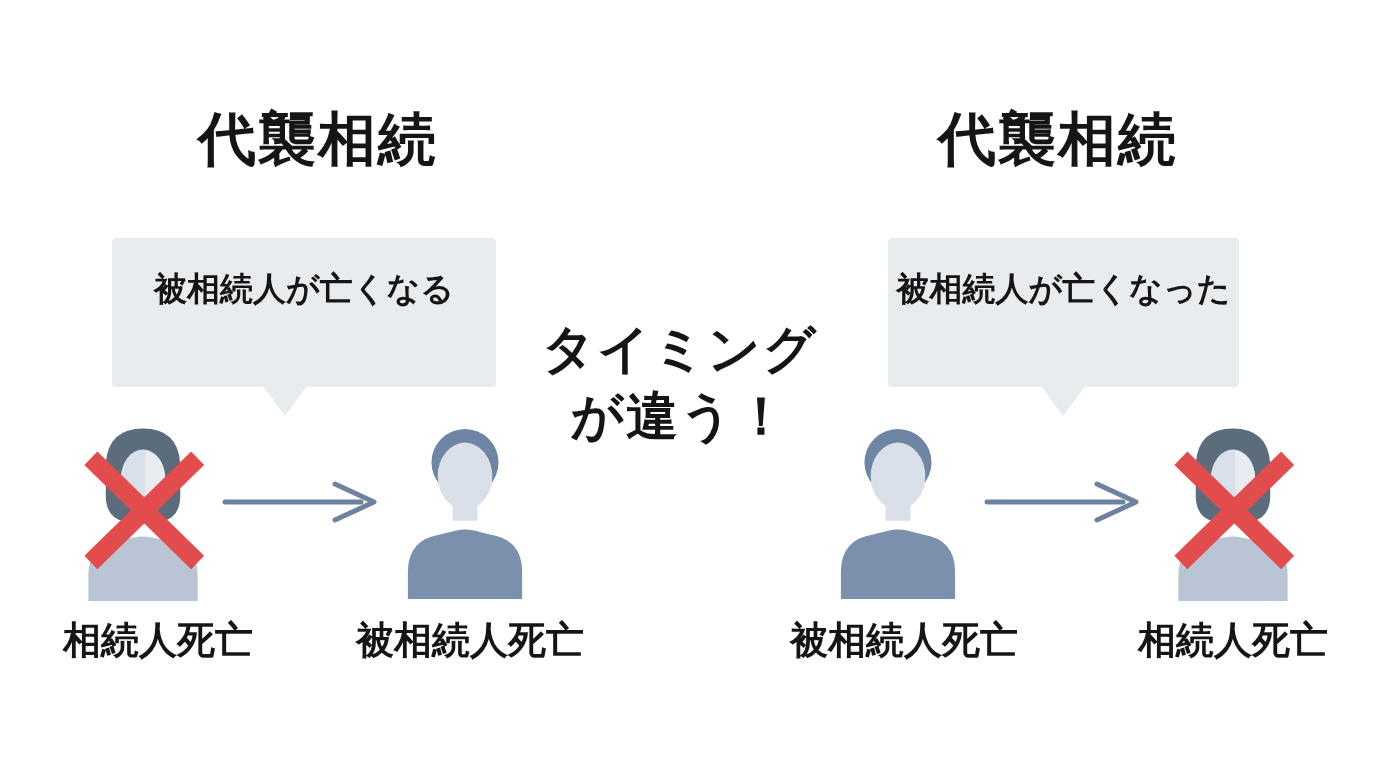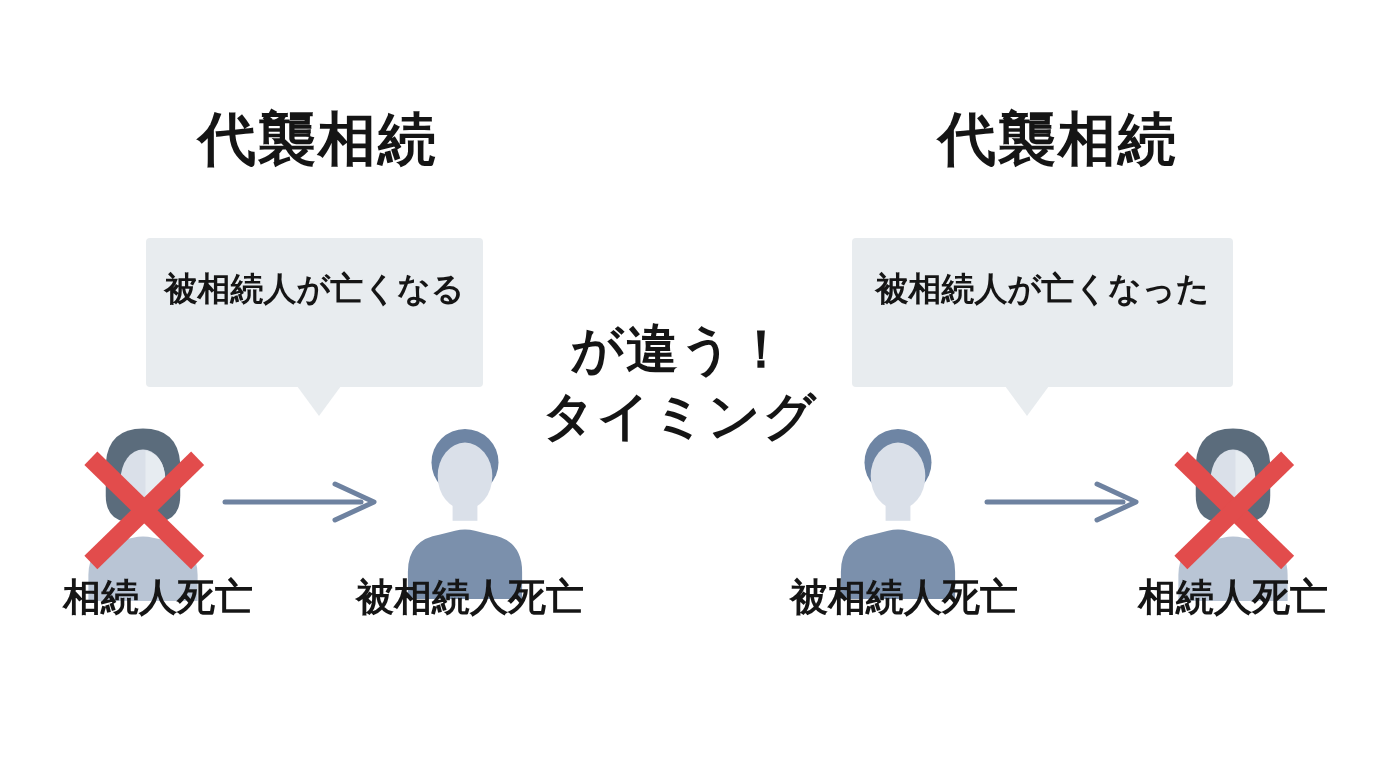--- a/index.html
+++ b/index.html
@@ -30,22 +30,22 @@
 
   .bubble {
     position: absolute;
     top: 238px;
     height: 149px;
     background: var(--bubble_bg);
     border-radius: 4px;
     text-align: center;
     padding-top: 29px;
   }
-  .bubble-left  { left: 146px;  width: 337px; }
-  .bubble-right { left: 852px;  width: 381px; }
+  .bubble-left  { left: 112px;  width: 384px; }
+  .bubble-right { left: 888px;  width: 351px; }
   .bubble-line {
     font-size: 33px;
     font-weight: 700;
     line-height: 44px;
     color: var(--text_black);
     white-space: nowrap;
   }
   .bubble-tail {
     position: absolute;
     bottom: -29px;
@@ -81,21 +81,21 @@
   .person .body-m { fill: var(--body_man); }
   .person .body-w { fill: var(--body_woman); }
   .person .cross line {
     stroke: var(--cross_red);
     stroke-width: 15;
     stroke-linecap: butt;
   }
 
   .plabel {
     position: absolute;
-    top: 572px;
+    top: 615px;
     text-align: center;
     font-size: 38px;
     font-weight: 700;
     color: var(--text_black);
     white-space: nowrap;
   }
 
   .arrow { position: absolute; }
   .arrow line, .arrow polyline {
     stroke: var(--arrow_blue);
@@ -117,22 +117,22 @@
     <div class="bubble-line">被相続人が亡くなる</div>
     <div class="bubble-tail"></div>
   </div>
 
   <div class="bubble bubble-right">
     <div class="bubble-line">被相続人が亡くなった</div>
     <div class="bubble-tail"></div>
   </div>
 
   <div class="center-note">
+    <div>タイミング</div>
     <div>が違う！</div>
-    <div>タイミング</div>
   </div>
 
   <svg class="person" style="left:68px; top:421px;" viewBox="0 0 120 145">
     <path class="hair-w" d="M60 6 Q32 6 30 34 L30 60 Q30 78 45 81 L75 81 Q90 78 90 60 L90 34 Q88 6 60 6 Z"></path>
     <ellipse class="face" cx="60" cy="47" rx="18" ry="24"></ellipse>
     <path class="face-hl" d="M62 24 Q77 27 78 47 L78 62 Q71 71 62 71 Z"></path>
     <path class="body-w" d="M16 145 L16 124 Q16 100 42 96 L52 94 Q60 92 68 94 L78 96 Q104 100 104 124 L104 145 Z"></path>
     <g class="cross">
       <line x1="18" y1="30" x2="104" y2="114"></line>
       <line x1="104" y1="30" x2="18" y2="114"></line>

